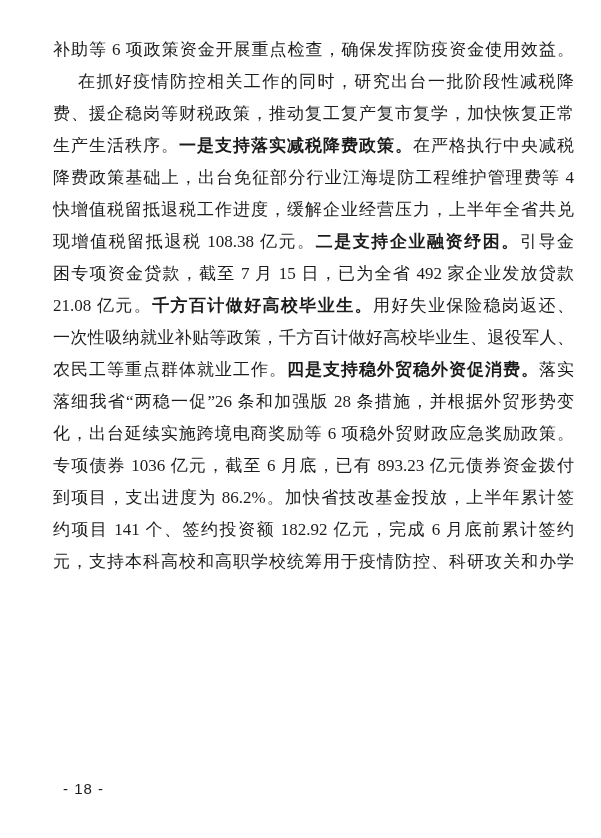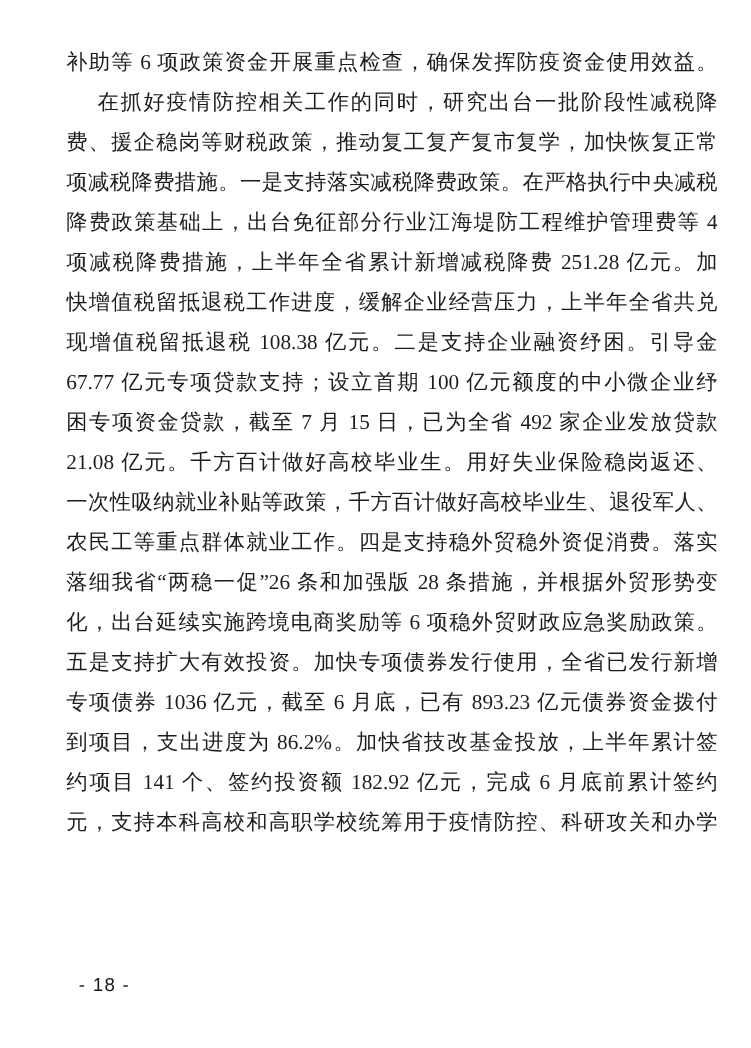--- a/index.html
+++ b/index.html
@@ -37,52 +37,49 @@
     -moz-text-align-last: justify;
     text-justify: inter-ideograph;
     overflow: hidden;
     white-space: nowrap;
     box-sizing: border-box;
   }
   .line.indent {
     padding-left: 25px;
   }
   .seg { font-weight: 400; }
-  .seg.bold { font-weight: 400; }
+  .seg.bold { font-weight: 700; }
   .page-number {
     position: absolute;
     left: 63px;
     top: 779px;
     font-size: 15px;
     line-height: 20px;
     color: #1c1c1c;
     font-family: Liberation Sans, sans-serif;
     letter-spacing: 1px;
   }
 </style>
 </head>
 <body>
 
 <div class="page">
   <div class="text-body" id="text-body">
       <div class="line"><span class="seg">补助等 6 项政策资金开展重点检查，确保发挥防疫资金使用效益。</span></div>
       <div class="line indent"><span class="seg">在抓好疫情防控相关工作的同时，研究出台一批阶段性减税降</span></div>
       <div class="line"><span class="seg">费、援企稳岗等财税政策，推动复工复产复市复学，加快恢复正常</span></div>
-      <div class="line"><span class="seg">项减税降费措施。</span><span class="seg bold">一是支持落实减税降费政策。</span><span class="seg">在严格执行中央减税</span></div>
+      <div class="line"><span class="seg">生产生活秩序。</span><span class="seg bold">一是支持落实减税降费政策。</span><span class="seg">在严格执行中央减税</span></div>
       <div class="line"><span class="seg">降费政策基础上，出台免征部分行业江海堤防工程维护管理费等 4</span></div>
-      <div class="line"><span class="seg">项减税降费措施，上半年全省累计新增减税降费 251.28 亿元。加</span></div>
       <div class="line"><span class="seg">快增值税留抵退税工作进度，缓解企业经营压力，上半年全省共兑</span></div>
       <div class="line"><span class="seg">现增值税留抵退税 108.38 亿元。</span><span class="seg bold">二是支持企业融资纾困。</span><span class="seg">引导金</span></div>
-      <div class="line"><span class="seg">67.77 亿元专项贷款支持；设立首期 100 亿元额度的中小微企业纾</span></div>
       <div class="line"><span class="seg">困专项资金贷款，截至 7 月 15 日，已为全省 492 家企业发放贷款</span></div>
       <div class="line"><span class="seg">21.08 亿元。</span><span class="seg bold">千方百计做好高校毕业生。</span><span class="seg">用好失业保险稳岗返还、</span></div>
       <div class="line"><span class="seg">一次性吸纳就业补贴等政策，千方百计做好高校毕业生、退役军人、</span></div>
       <div class="line"><span class="seg">农民工等重点群体就业工作。</span><span class="seg bold">四是支持稳外贸稳外资促消费。</span><span class="seg">落实</span></div>
       <div class="line"><span class="seg">落细我省“两稳一促”26 条和加强版 28 条措施，并根据外贸形势变</span></div>
       <div class="line"><span class="seg">化，出台延续实施跨境电商奖励等 6 项稳外贸财政应急奖励政策。</span></div>
-      <div class="line"><span class="seg bold">五是支持扩大有效投资。</span><span class="seg">加快专项债券发行使用，全省已发行新增</span></div>
       <div class="line"><span class="seg">专项债券 1036 亿元，截至 6 月底，已有 893.23 亿元债券资金拨付</span></div>
       <div class="line"><span class="seg">到项目，支出进度为 86.2%。加快省技改基金投放，上半年累计签</span></div>
       <div class="line"><span class="seg">约项目 141 个、签约投资额 182.92 亿元，完成 6 月底前累计签约</span></div>
       <div class="line"><span class="seg">元，支持本科高校和高职学校统筹用于疫情防控、科研攻关和办学</span></div>
     </div>
   <div class="page-number">- 18 -</div>
 </div>
 
 </body></html>

